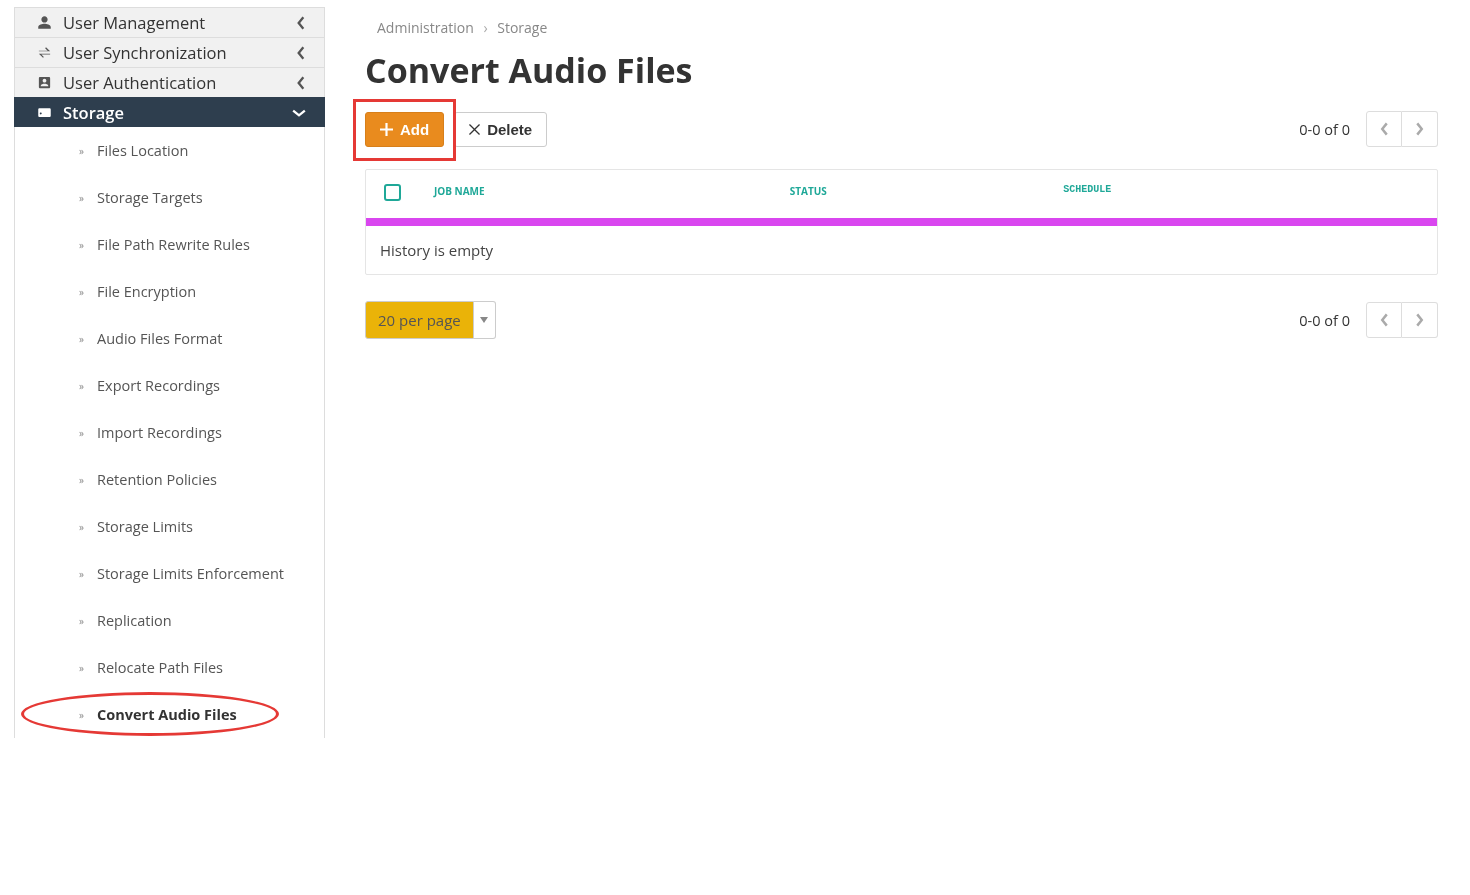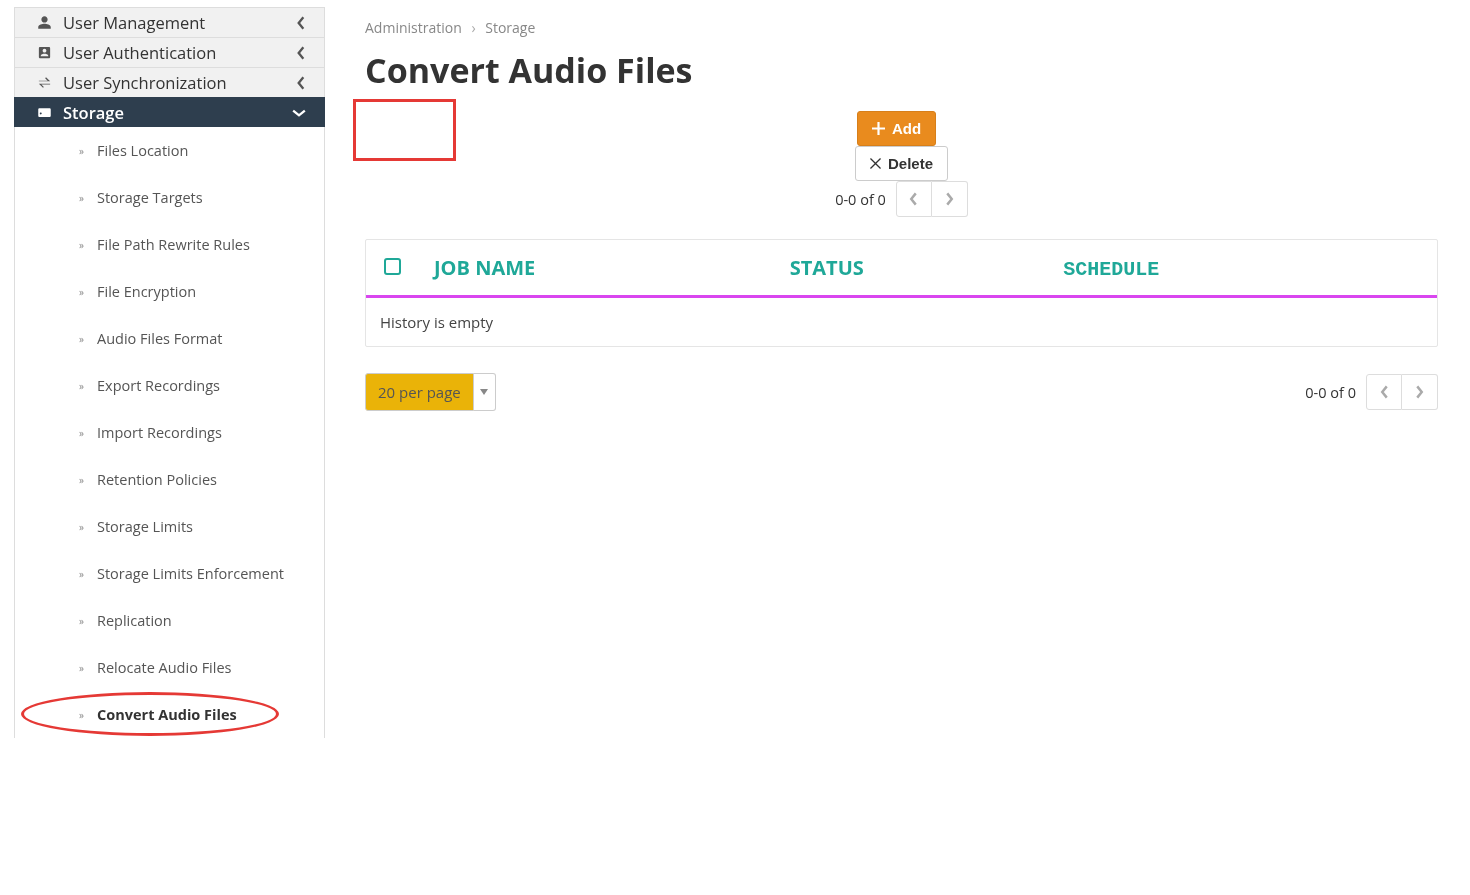--- a/index.html
+++ b/index.html
@@ -84,20 +84,21 @@
 }
 .main {
   flex: 1;
   padding: 18px 32px 18px 40px;
   position: relative;
 }
 .breadcrumb {
   color: #888;
   font-size: 14px;
   margin-bottom: 10px;
+  margin-left: 12px;
 }
 .breadcrumb .sep { padding: 0 6px; color: #aaa; }
 .page-title {
   font-size: 34px;
   font-weight: 700;
   color: #333;
   margin-bottom: 18px;
 }
 .toolbar {
   display: flex;
@@ -120,21 +121,21 @@
 .btn-add {
   background: #e98b1e;
   border-color: #d77f1a;
   color: #fff;
   margin-right: 10px;
 }
 .spacer { flex: 1; }
 .pager {
   display: flex;
   align-items: center;
-  gap: 10px;
+  gap: 16px;
 }
 .range { color: #333; font-size: 14.5px; }
 .pager-btns { display: flex; }
 .pbtn {
   border: 1px solid #ddd;
   background: #fff;
   width: 36px;
   height: 36px;
   display: flex;
   align-items: center;
@@ -144,26 +145,26 @@
 }
 .pbtn:first-child { border-radius: 3px 0 0 3px; }
 .pbtn:last-child { border-radius: 0 3px 3px 0; border-left: none; }
 .table {
   border: 1px solid #e5e5e5;
   border-radius: 2px;
   overflow: hidden;
 }
 .thead {
   display: flex;
-  align-items: flex-end;
+  align-items: flex-start;
   padding: 14px 18px;
-  border-bottom: 3px solid #d946ef;
+  border-bottom: 8px solid #d946ef;
   color: #1fa898;
   font-weight: 700;
-  font-size: 20px;
+  font-size: 10px;
   text-transform: uppercase;
 }
 .th-check { width: 40px; }
 .checkbox {
   width: 17px; height: 17px;
   border: 2px solid #1fa898;
   border-radius: 3px;
   display: inline-block;
   cursor: pointer;
 }
@@ -220,43 +221,43 @@
     <span class="label">User Management</span>
     <span class="chev">
       <svg width="10" height="14" viewBox="0 0 8 12" fill="none" stroke="#555" stroke-width="2">
           <path d="M6 1L2 6l4 5"></path>
         </svg>
     </span>
   </div>
   <div class="sidebar-section">
     <span class="icon">
       <svg width="15" height="15" viewBox="0 0 24 24" fill="#555">
+          <path d="M3 9h14l-4-4 1.4-1.4L21 10H3V9zm18 6H7l4 4-1.4 1.4L3 14h18v1z"></path>
+        </svg>
+    </span>
+    <span class="label">User Synchronization</span>
+    <span class="chev">
+      <svg width="10" height="14" viewBox="0 0 8 12" fill="none" stroke="#555" stroke-width="2">
+          <path d="M6 1L2 6l4 5"></path>
+        </svg>
+    </span>
+  </div>
+  <div class="sidebar-section">
+    <span class="icon">
+      <svg width="15" height="15" viewBox="0 0 24 24" fill="#555">
           <path d="M19 3H5c-1.1 0-2 .9-2 2v14c0 1.1.9 2 2 2h14c1.1 0 2-.9 2-2V5c0-1.1-.9-2-2-2zm-7 3c1.7 0 3 1.3 3 3s-1.3 3-3 3-3-1.3-3-3 1.3-3 3-3zm6 12H6v-1c0-2 4-3 6-3s6 1 6 3v1z"></path>
         </svg>
     </span>
     <span class="label">User Authentication</span>
     <span class="chev">
       <svg width="10" height="14" viewBox="0 0 8 12" fill="none" stroke="#555" stroke-width="2">
           <path d="M6 1L2 6l4 5"></path>
         </svg>
     </span>
   </div>
-  <div class="sidebar-section">
-    <span class="icon">
-      <svg width="15" height="15" viewBox="0 0 24 24" fill="#555">
-          <path d="M3 9h14l-4-4 1.4-1.4L21 10H3V9zm18 6H7l4 4-1.4 1.4L3 14h18v1z"></path>
-        </svg>
-    </span>
-    <span class="label">User Synchronization</span>
-    <span class="chev">
-      <svg width="10" height="14" viewBox="0 0 8 12" fill="none" stroke="#555" stroke-width="2">
-          <path d="M6 1L2 6l4 5"></path>
-        </svg>
-    </span>
-  </div>
   <div class="sidebar-section active">
     <span class="icon">
       <svg width="15" height="15" viewBox="0 0 24 24" fill="#fff">
           <path d="M4 5h16c1.1 0 2 .9 2 2v10c0 1.1-.9 2-2 2H4c-1.1 0-2-.9-2-2V7c0-1.1.9-2 2-2zm2 10c.8 0 1.5-.7 1.5-1.5S6.8 12 6 12s-1.5.7-1.5 1.5S5.2 15 6 15z"></path>
         </svg>
     </span>
     <span class="label">Storage</span>
     <span class="chev">
       <svg width="14" height="10" viewBox="0 0 12 8" fill="none" stroke="#fff" stroke-width="2">
           <path d="M1 2l5 4 5-4"></path>
@@ -303,39 +304,39 @@
     <div class="sub-item">
         <span class="bullet">»</span>
         <span class="text">Storage Limits Enforcement</span>
       </div>
     <div class="sub-item">
         <span class="bullet">»</span>
         <span class="text">Replication</span>
       </div>
     <div class="sub-item">
         <span class="bullet">»</span>
-        <span class="text">Relocate Audio Files</span>
+        <span class="text">Relocate Path Files</span>
       </div>
     <div class="sub-item active">
         <span class="bullet">»</span>
         <span class="text">Convert Audio Files</span>
       </div>
     <div class="highlight-oval" style="left:6px; bottom:2px; width:258px; height:44px;"></div>
   </div>
 </div>
 
 <div class="main">
   <div class="breadcrumb">
     <span>Administration</span>
     <span class="sep">›</span>
     <span>Storage</span>
   </div>
   <h1 class="page-title">Convert Audio Files</h1>
 
-  <div class="toolbar" style="position:relative;flex-direction:column;">
+  <div class="toolbar" style="position:relative;">
     <button class="btn btn-add">
       <span class="bicon">
         <svg width="13" height="13" viewBox="0 0 12 12" fill="#fff">
             <path d="M5 0h2v5h5v2H7v5H5V7H0V5h5V0z"></path>
           </svg>
       </span>
       <span>Add</span>
     </button>
     <button class="btn">
       <span class="bicon">

